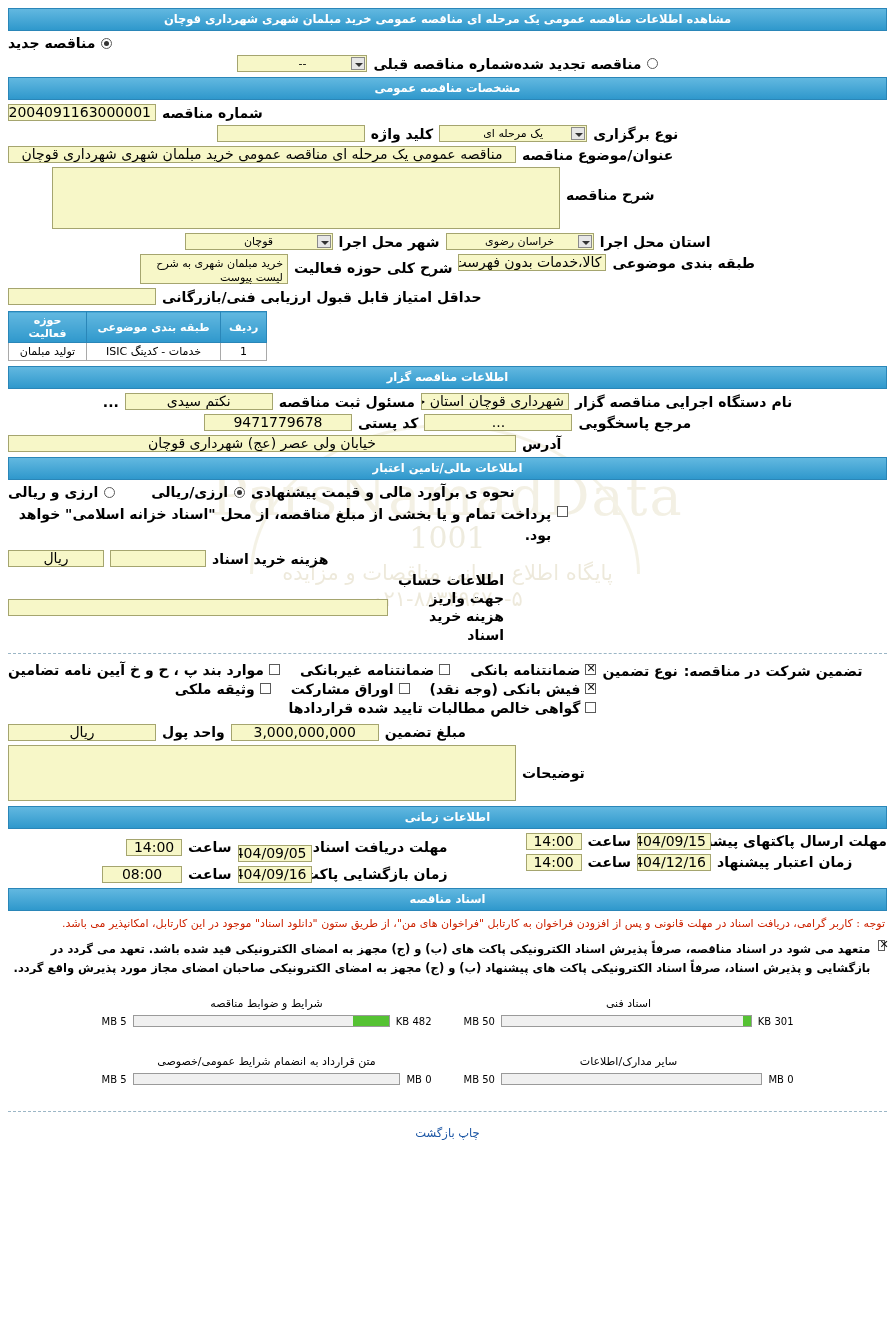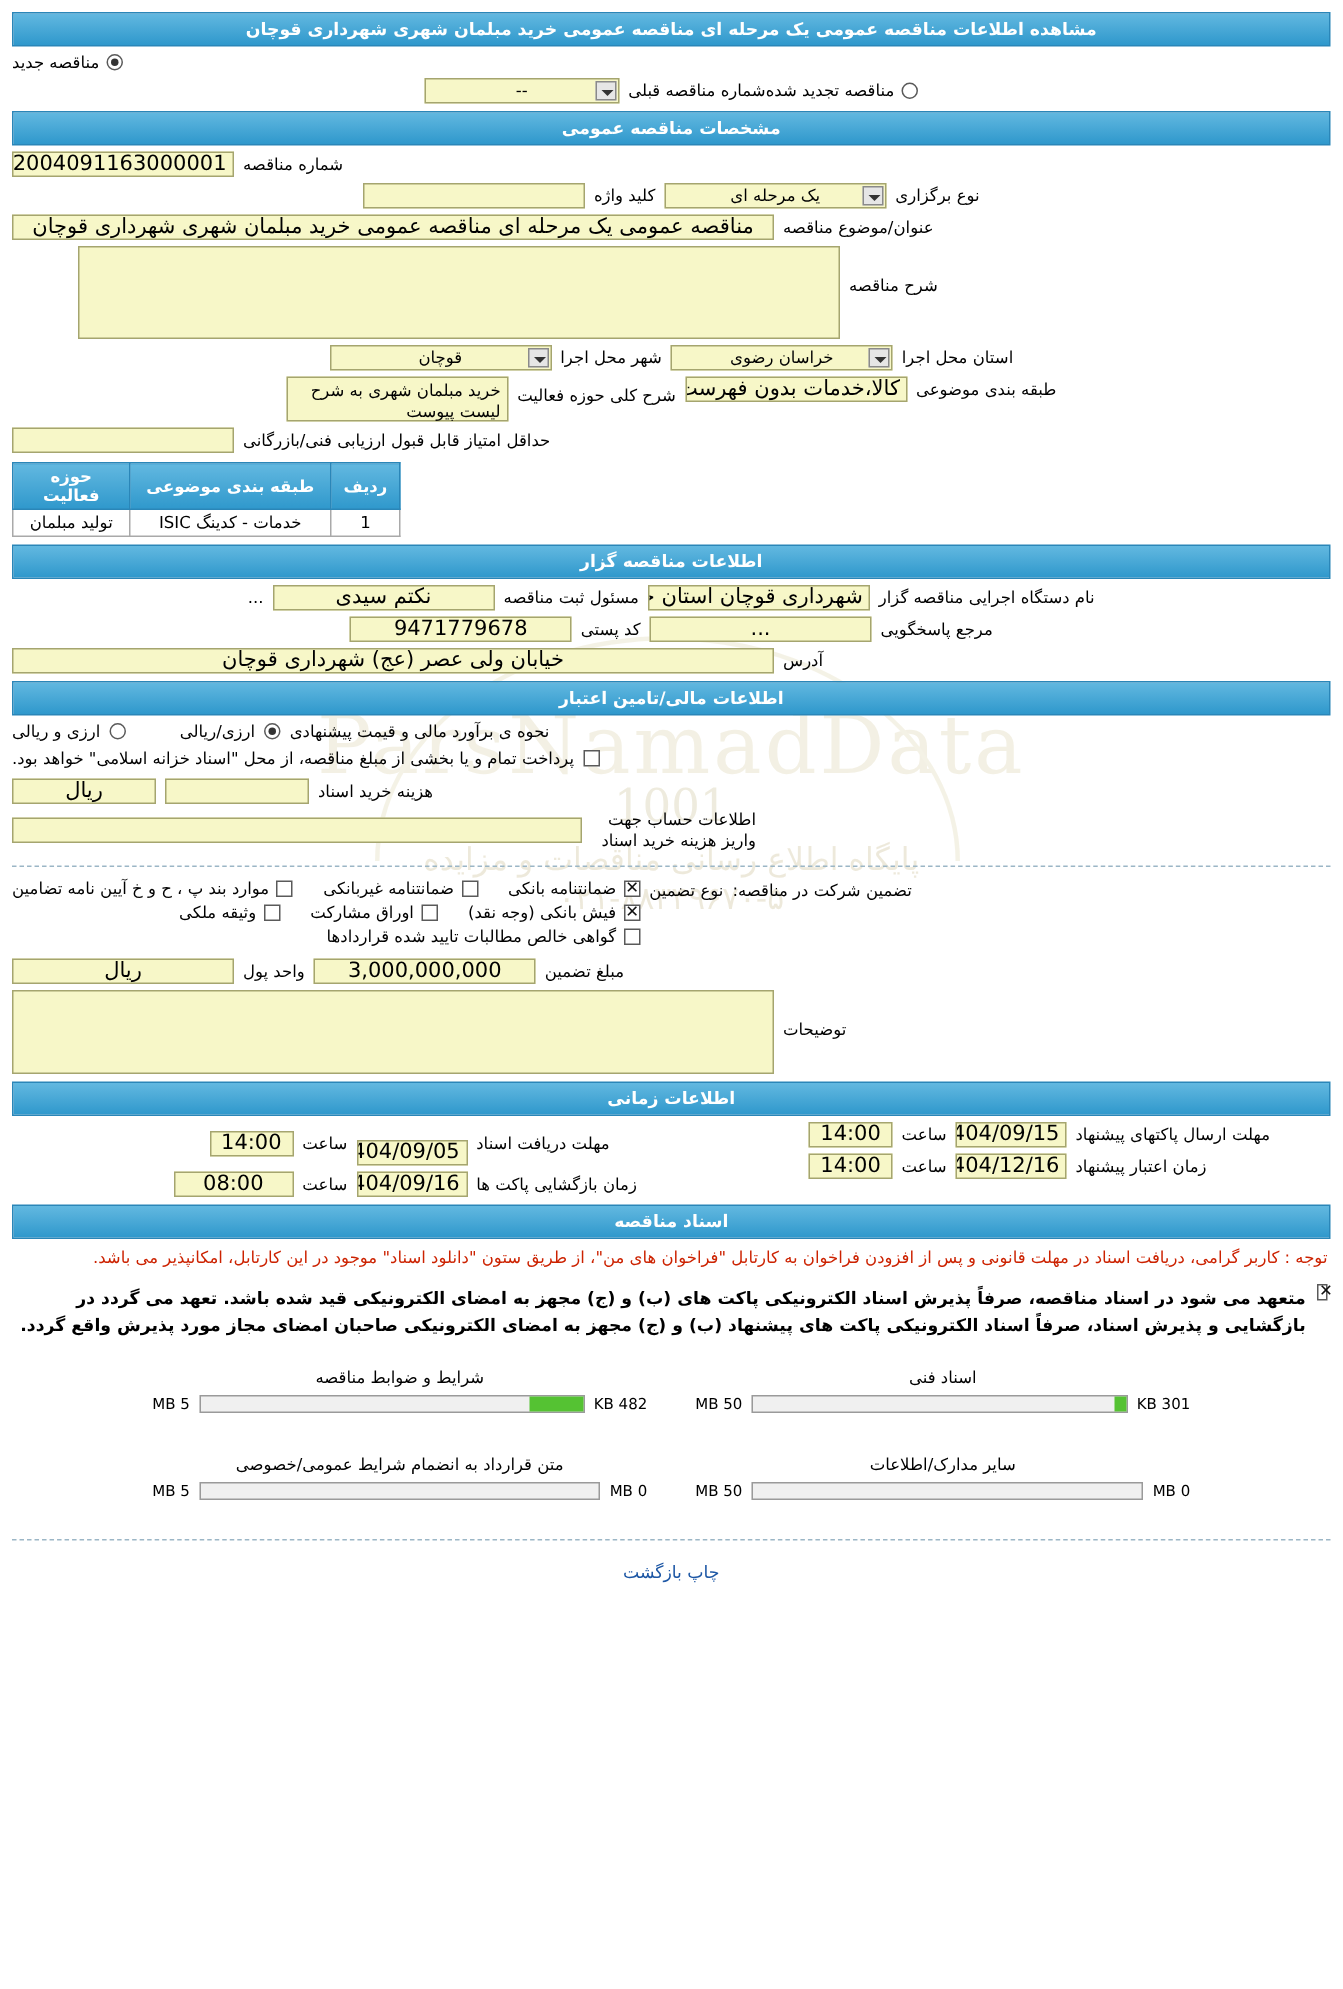--- a/index.html
+++ b/index.html
@@ -77,24 +77,25 @@
 
   
   .row {
     display: flex;
     align-items: center;
     justify-content: flex-start;
     gap: 6px;
     padding: 2px 0;
   }
   .lbl {
-    font-size: 11px;
+    font-size: 14px;
     color: #000;
     text-align: right;
     white-space: nowrap;
+    font-weight: bold;
   }
   .fld {
     background: #f7f7c8;
     border: 1px solid #a5a56f;
     height: 17px;
     line-height: 15px;
     font-size: 14px;
     padding: 0 4px;
     color: #000;
     text-align: center;

